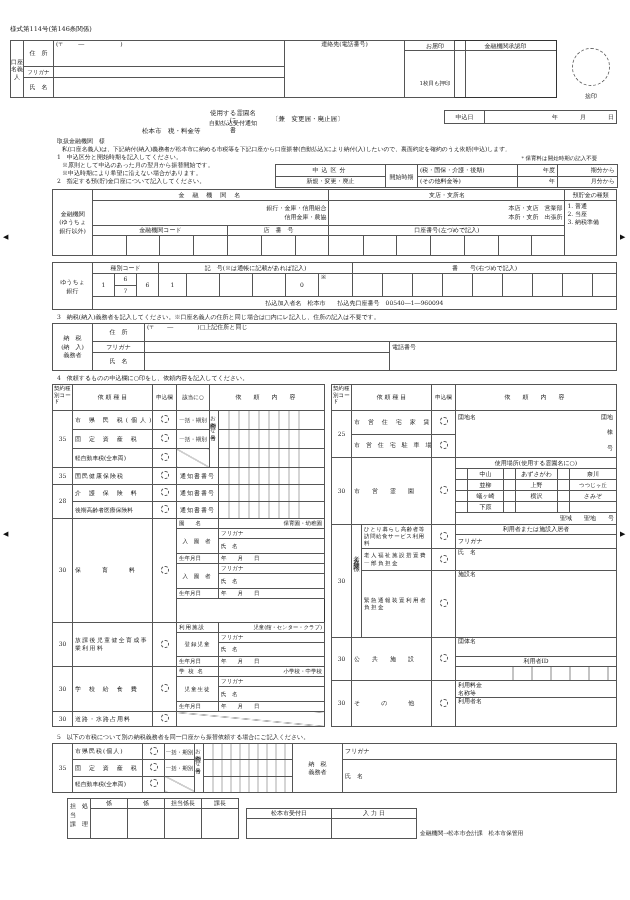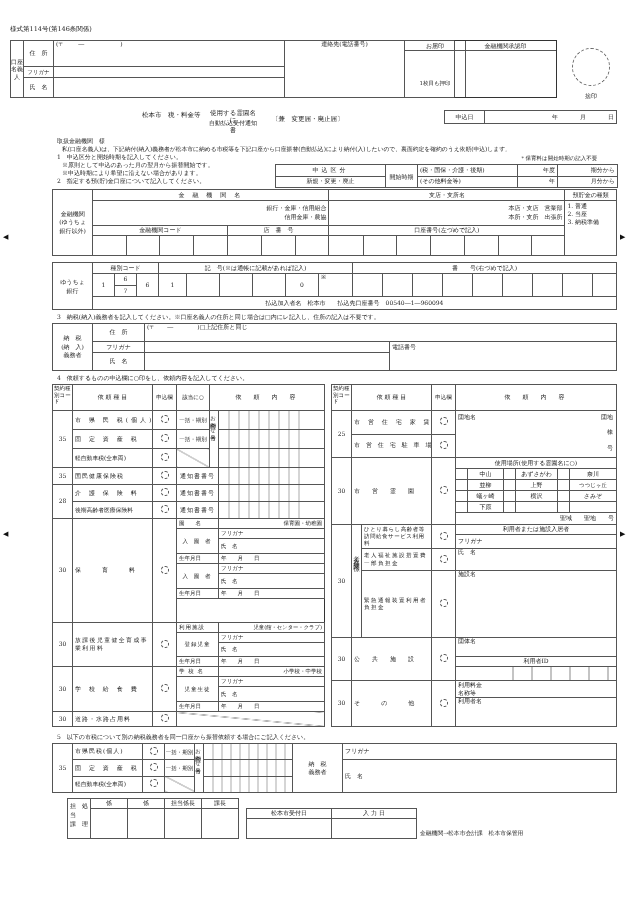--- a/index.html
+++ b/index.html
@@ -55,21 +55,21 @@
   </tr>
 </tbody>
   </table>
 <table class="abs thick" style="left:465px;top:40px;width:0;height:0;border:none"></table>
 <div class="abs c" style="left:454px;top:40px;width:103px;height:58px;border:1.6px solid #333;border-left:0.7px solid #555">
   <div style="border-bottom:0.7px solid #555;height:10px;line-height:10px">金融機関承認印</div>
 </div>
 <div class="abs" style="left:572px;top:48px;width:38px;height:38px;border:1px dashed #666;border-radius:50%"></div>
 <div class="abs c" style="left:572px;top:93px;width:38px;font-size:6px">捨印</div>
 
-<div class="abs" style="left:142px;top:112px;font-size:6.5px">松本市　税・料金等</div>
+<div class="abs" style="left:142px;top:128px;font-size:6.5px">松本市　税・料金等</div>
 <div class="abs c" style="left:208px;top:110px;width:50px;font-size:6.5px">使用する霊園名に</div>
 <div class="abs c" style="left:208px;top:120px;width:50px;font-size:6px">自動払込受付通知書</div>
 <div class="abs" style="left:272px;top:116px;font-size:6.5px">〔兼　変更届・廃止届〕</div>
 <table class="abs thick" style="left:444px;top:110px;width:173px;height:14px">
   <colgroup>
       <col style="width:40px">
       <col>
     </colgroup>
   <tbody>
       <tr>

